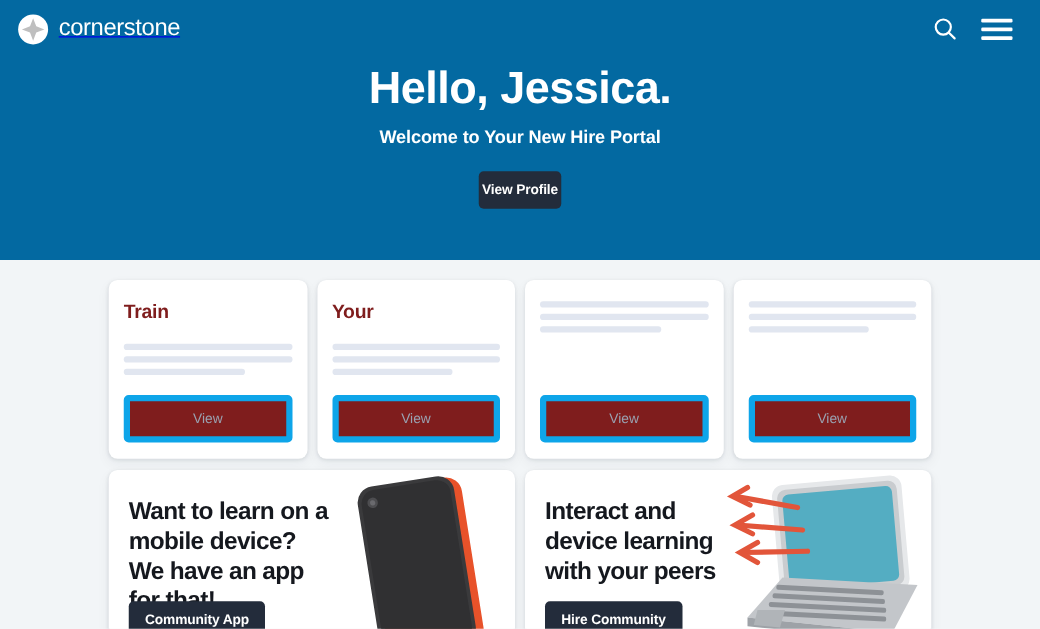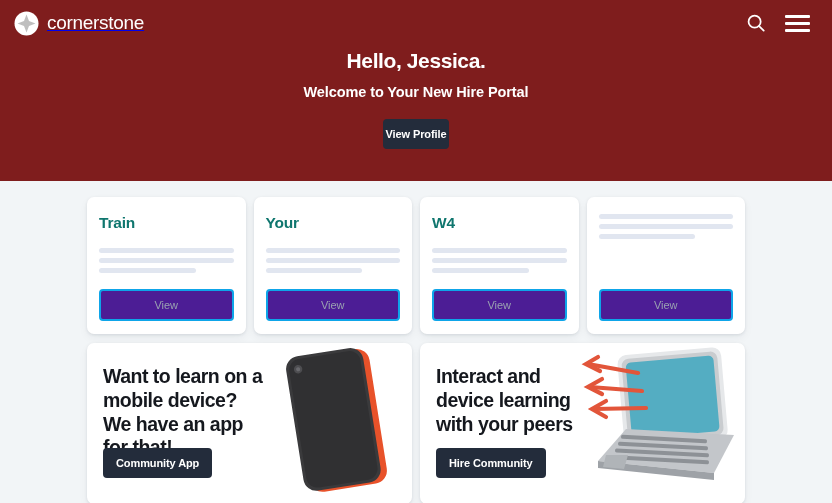--- a/index.html
+++ b/index.html
@@ -6,22 +6,22 @@
   html, body { width:832px; height:503px; overflow:hidden; }
   body {
     background:#f2f5f7;
     font-family:"Liberation Sans", sans-serif;
     -webkit-font-smoothing:antialiased;
   }
 
   
   .hero {
     position:relative;
-    height:181px;
-    background:#7f1d1d;
+    height:208px;
+    background:#0369a1;
   }
   .topbar {
     display:flex;
     align-items:center;
     justify-content:space-between;
     padding:8px 18px 0 14px;
     height:38px;
   }
   .brand { display:flex; align-items:center; gap:8px; }
   .brand-mark {
@@ -39,21 +39,21 @@
     background:none; border:0; cursor:pointer;
     display:flex; align-items:center; justify-content:center;
     padding:0;
   }
   .hamburger { width:25px; display:flex; flex-direction:column; gap:4px; }
   .hamburger span { display:block; height:3px; background:#ffffff; border-radius:1px; }
 
   .hero-body { text-align:center; margin-top:10px; }
   .hero-title {
     color:#ffffff;
-    font-size:21px;
+    font-size:36px;
     font-weight:700;
     letter-spacing:-0.4px;
     line-height:1.2;
   }
   .hero-sub {
     color:#ffffff;
     font-size:14.5px;
     font-weight:700;
     margin-top:11px;
     letter-spacing:-0.1px;
@@ -82,34 +82,34 @@
     border-radius:7px;
     box-shadow:0 1px 3px rgba(20,30,50,.10), 0 4px 10px rgba(20,30,50,.05);
     padding:17px 12px 13px 12px;
     min-height:105px;
     display:flex;
     flex-direction:column;
   }
   .tile-title {
     font-size:15.5px;
     font-weight:700;
-    color:#0f766e;
+    color:#7f1d1d;
     letter-spacing:-0.2px;
     margin-bottom:16px;
   }
   .skel { display:flex; flex-direction:column; gap:5px; margin-bottom:16px; }
   .skel i { display:block; height:5px; border-radius:3px; background:#e1e6f0; }
   .skel i.w-100 { width:100%; }
   .skel i.w-72  { width:72%; }
   .tile-btn {
     margin-top:auto;
     display:block;
     width:100%;
-    background:#4c1d95;
-    border:2px solid #0ea5e9;
+    background:#7f1d1d;
+    border:5px solid #0ea5e9;
     border-radius:4px;
     color:#9aa2b1;
     font-size:11px;
     font-weight:400;
     padding:8px 16px;
     cursor:pointer;
     font-family:inherit;
   }
 
   
@@ -218,21 +218,20 @@
       <h2 class="tile-title">Your</h2>
       <div class="skel">
         <i class="w-100"></i>
           <i class="w-100"></i>
           <i class="w-72"></i>
       </div>
       <button class="tile-btn">View</button>
     </article>
 
     <article class="tile">
-      <h2 class="tile-title">W4</h2>
       <div class="skel">
         <i class="w-100"></i>
           <i class="w-100"></i>
           <i class="w-72"></i>
       </div>
       <button class="tile-btn">View</button>
     </article>
 
     <article class="tile">
       <div class="skel">

